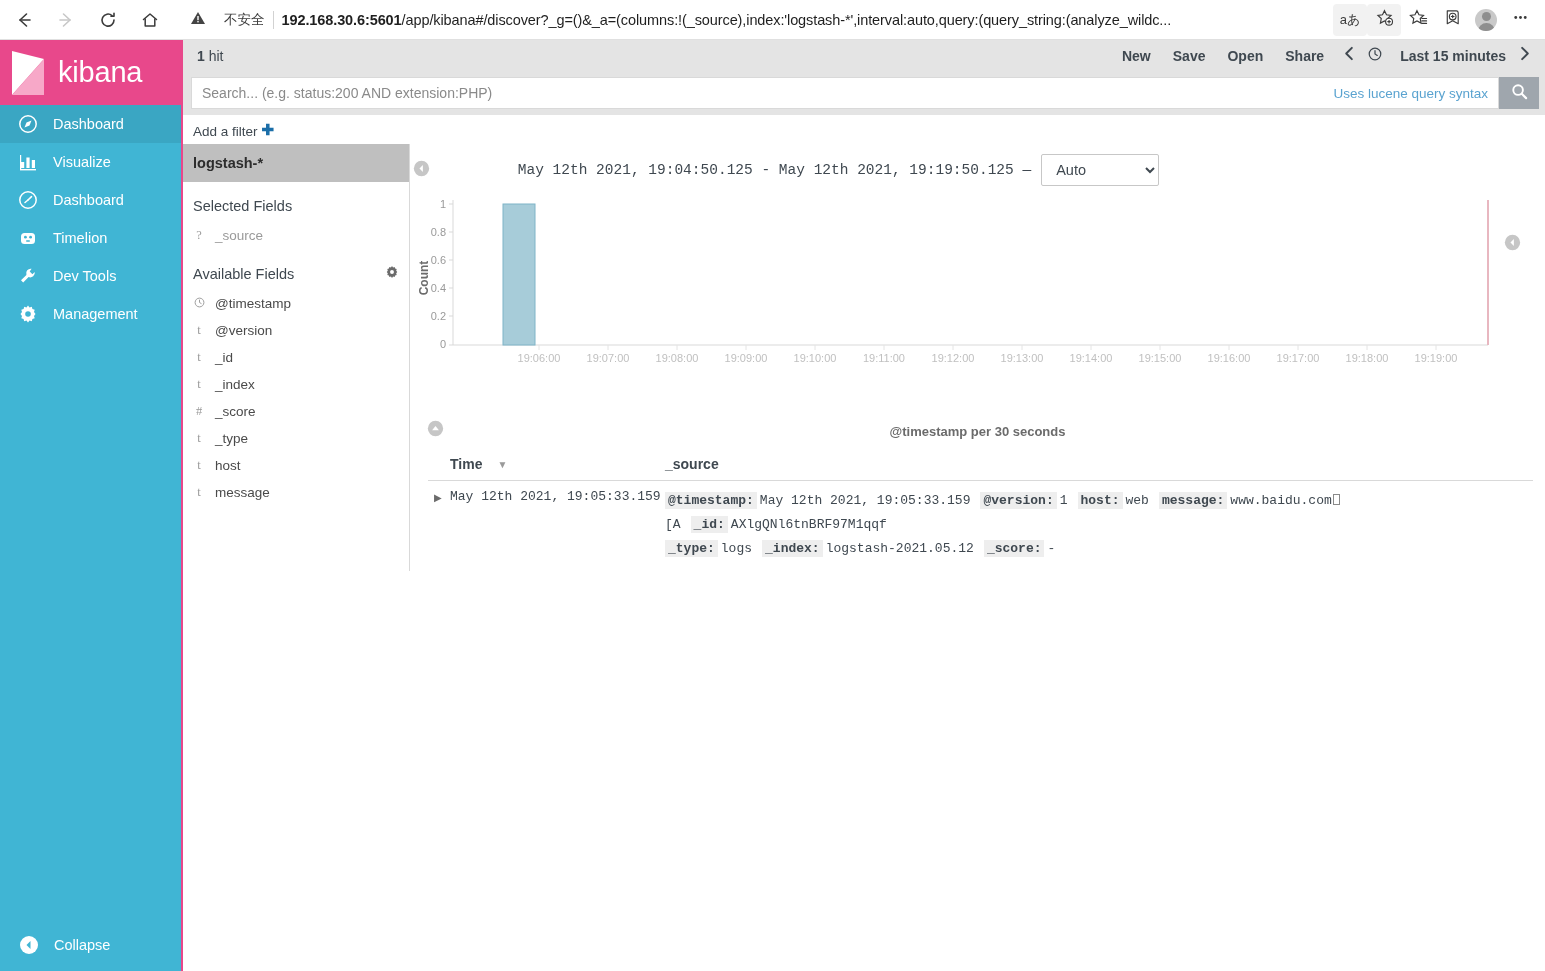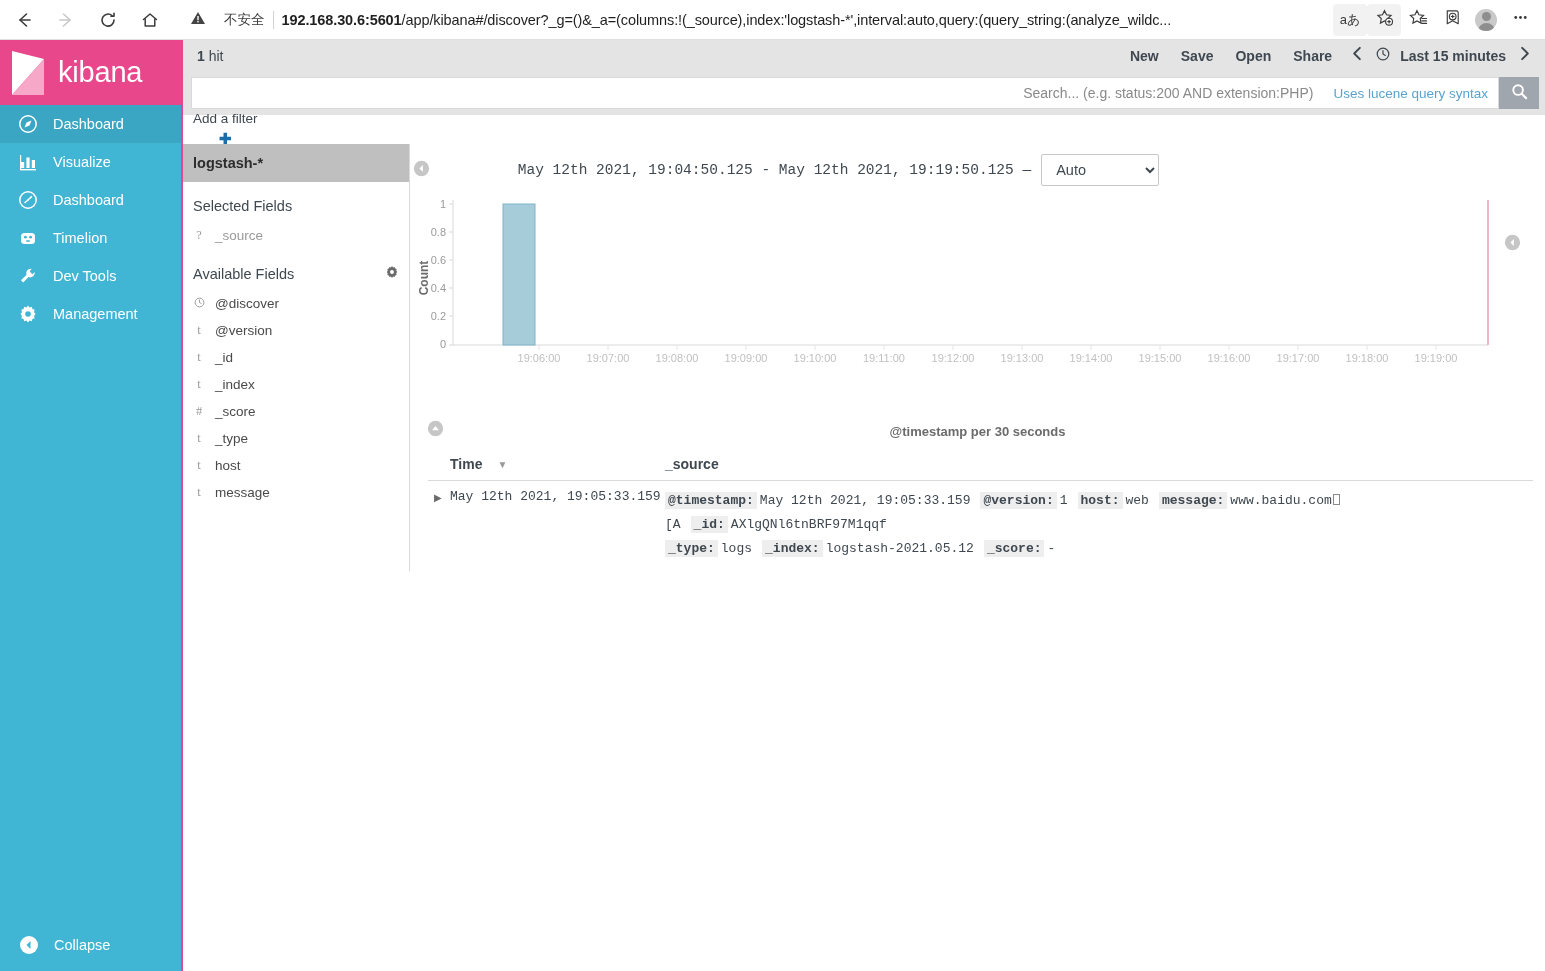--- a/index.html
+++ b/index.html
@@ -111,50 +111,50 @@
     height: 31px; background: #e4e4e4;
     display: flex; align-items: center;
     padding: 0 6px 0 14px;
     border-left: 2px solid #e8488b;
   }
   #hit-count { font-size: 14px; color: #3f4850; }
   #hit-count b { font-weight: bold; }
   #kb-topbar-right { margin-left: auto; display: flex; align-items: center; gap: 0; font-weight: bold; }
   .topnav-link { font-size: 14px; color: #3f4850; padding: 0 11px; }
   .arrow-btn { color: #3f4850; padding: 0 7px; display: flex; align-items: center; }
-  #time-picker { display: flex; align-items: center; gap: 10px; font-size: 14px; color: #3f4850; padding: 0 4px; }
+  #time-picker { display: flex; align-items: center; gap: 18px; font-size: 14px; color: #3f4850; padding: 0 4px; }
 
   #kb-searchbar {
     height: 44px; background: #e4e4e4;
     display: flex; align-items: center; padding: 0 6px 0 8px;
     border-left: 2px solid #e8488b;
   }
   #search-wrap {
     flex: 1 1 auto; height: 32px; background: #fff;
     display: flex; align-items: center;
     border: 1px solid #d9d9d9; min-width: 0;
   }
   #search-input {
     flex: 1 1 auto; border: 0; outline: 0; height: 100%;
     padding: 0 10px; font-size: 14px; font-family: inherit; color: #3f4850;
-    background: transparent; min-width: 0; text-align: right;
+    background: transparent; min-width: 0;
   }
   #search-input::placeholder { color: #8a8a8a; }
   #lucene-link { font-size: 13.5px; color: #5aa3d0; padding: 0 10px; white-space: nowrap; }
   #search-go {
     width: 40px; height: 32px; background: #9fa6ad; color: #fff;
     display: flex; align-items: center; justify-content: center; flex: 0 0 40px;
   }
 
   #kb-filterbar {
     height: 29px; background: #fff;
     display: flex; align-items: center; padding-left: 10px;
     border-left: 2px solid #e8488b;
   }
-  #add-filter { font-size: 13.5px; color: #3f4850; display: flex; align-items: center; gap: 4px; flex-direction: column; }
+  #add-filter { font-size: 13.5px; color: #3f4850; display: flex; align-items: flex-end; gap: 4px; }
   #add-filter .plus { color: #1b6ea8; font-weight: bold; font-size: 15px; }
 
   
   #kb-content { flex: 1 1 auto; display: flex; min-height: 0; border-left: 2px solid #e8488b; }
 
   
   #fields-panel {
     width: 227px; flex: 0 0 227px;
     border-right: 1px solid #d9d9d9;
     background: #fff;
@@ -517,21 +517,21 @@
           </span>
         </div>
 
         <div class="field-row">
           <span class="field-type">
             <svg width="11" height="11" viewBox="0 0 16 16" style="vertical-align:-1px">
                 <circle cx="8" cy="8" r="6.4" fill="none" stroke="#9a9a9a" stroke-width="1.4"></circle>
                 <path d="M8 4.4 V8 L10.4 9.4" fill="none" stroke="#9a9a9a" stroke-width="1.4" stroke-linecap="round"></path>
               </svg>
           </span>
-          <span>@discover</span>
+          <span>@timestamp</span>
         </div>
         <div class="field-row">
           <span class="field-type">t</span>
           <span>@version</span>
         </div>
         <div class="field-row">
           <span class="field-type">t</span>
           <span>_id</span>
         </div>
         <div class="field-row">

